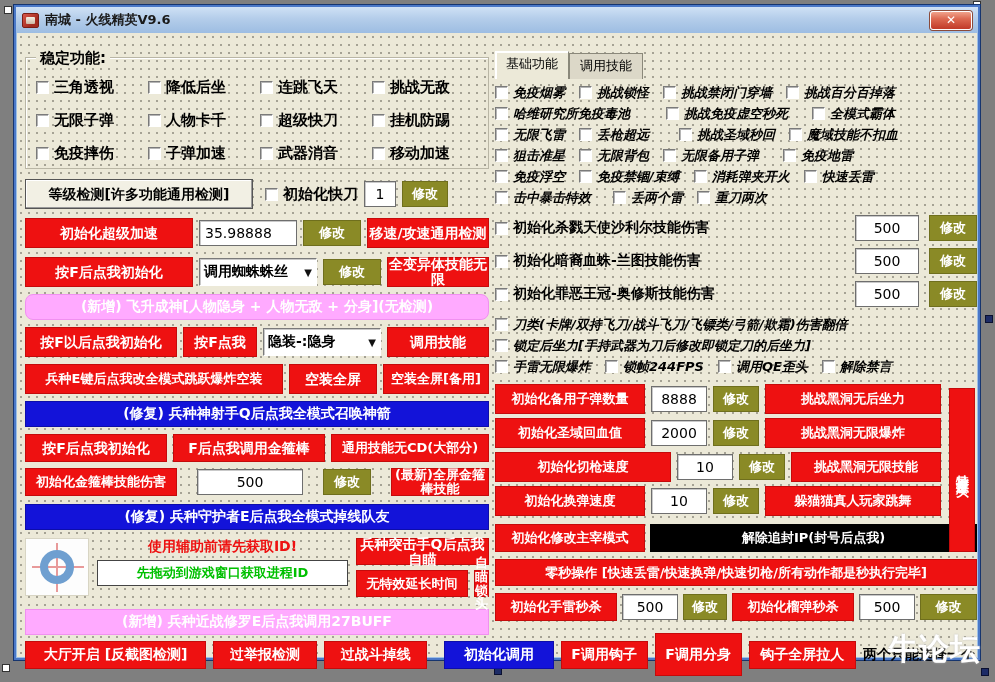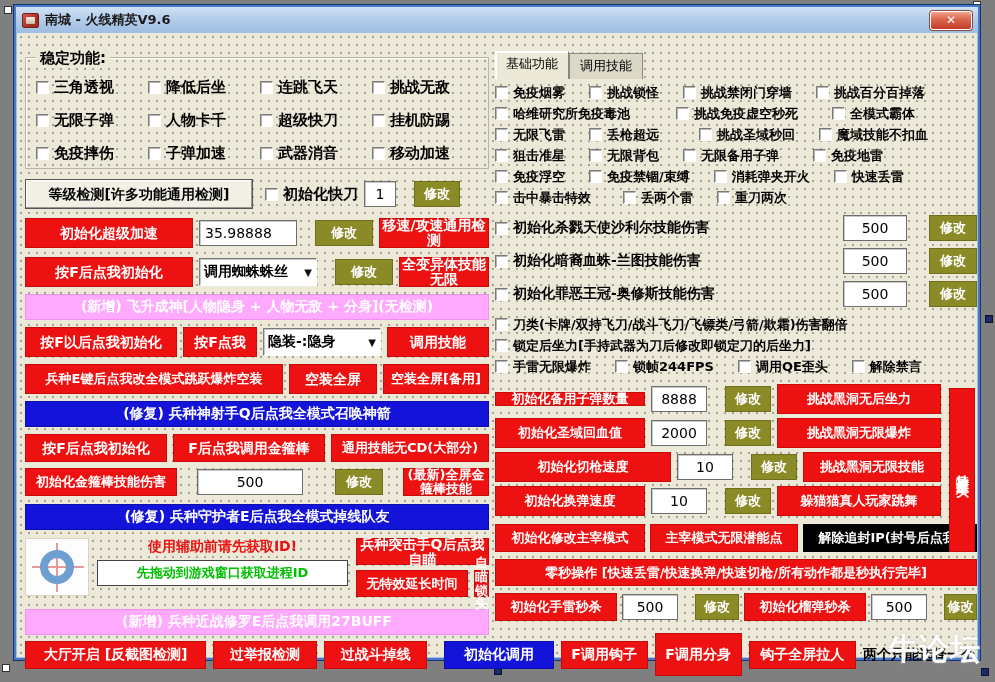--- a/index.html
+++ b/index.html
@@ -32,21 +32,21 @@
   .col-right { position:absolute; left:478px; top:20px; width:482px; }
 
   .row { display:flex; align-items:center; gap:6px; }
 
   
   .btn { display:flex; align-items:center; justify-content:center; text-align:center;
          font-weight:bold; cursor:pointer; line-height:1.05; }
   .btn-red   { background:#ee1111; color:#fff; border:1px solid #c50b0b; font-size:14px; }
   .btn-blue  { background:#1313d9; color:#fff; border:1px solid #0d0daa; font-size:14px; }
   .btn-black { background:#000; color:#fff; border:1px solid #000; font-size:14px; }
-  .btn-olive { background:#8a8a26; color:#fff; border:1px solid #6f6f1d; font-size:13px;margin-left:12px; }
+  .btn-olive { background:#8a8a26; color:#fff; border:1px solid #6f6f1d; font-size:13px; }
   .btn-plain { background:#f2f0e4; color:#000; border:1px solid #555; box-shadow:inset -1px -1px 0 #999, inset 1px 1px 0 #fff; font-size:14px; }
   .banner-pink { background:#ffaaff; color:#fff; border:1px solid #f090f0; font-weight:bold; font-size:14px;
                  display:flex; align-items:center; justify-content:center; cursor:pointer; }
   .banner-blue { background:#1313d9; color:#fff; border:1px solid #0d0daa; font-weight:bold; font-size:14px;
                  display:flex; align-items:center; justify-content:center; cursor:pointer; }
 
   .cb { width:13px; height:13px; background:#fff; border:1px solid;
         border-color:#7a7a7a #fff #fff #7a7a7a; box-shadow:inset 1px 1px 0 #b5b5b5; flex:none; cursor:pointer; }
   .cbitem { display:flex; align-items:center; gap:5px; white-space:nowrap; }
   .cbitem .lbl { font-weight:bold; color:#000; }
@@ -67,21 +67,21 @@
   .stable-grid { display:grid; grid-template-columns:112px 112px 112px 110px; row-gap:14px; }
   .stable-grid .cbitem .lbl { font-size:15px; }
 
   
   .tabs { display:flex; align-items:flex-end; height:26px; }
   .tab { padding:3px 10px 4px 10px; font-size:13px; color:#000; border:1px solid #8a887a;
          border-bottom:none; background:#dcd8c8; cursor:pointer; }
   .tab.active { background:#ece9d8; border-color:#fff #8a887a transparent #fff;
                 box-shadow:inset 1px 1px 0 #fff; font-weight:normal; padding-bottom:6px; }
 
-  .cbrow { display:flex; align-items:center; gap:24px; height:19px; margin-top:2px; }
+  .cbrow { display:flex; align-items:center; gap:14px; height:19px; margin-top:2px;font-style:italic; }
   .cbrow .lbl { font-size:13px; }
 
   .skillrow { display:flex; align-items:center; gap:10px; height:30px; margin-top:3px; }
   .skillrow .lbl { font-size:14px; }
 
   .gridwrap { position:relative; margin-top:8px; }
   .gridrow { display:flex; align-items:center; gap:6px; height:30px; margin-top:4px; width:446px; }
   .vert-btn { position:absolute; right:2px; top:4px; width:26px; height:164px;
               background:#ee1111; color:#fff; border:1px solid #c50b0b; font-weight:bold; font-size:13px;
               writing-mode:vertical-lr; text-orientation:upright; display:flex; align-items:center; justify-content:center;
@@ -204,21 +204,21 @@
       <div class="row" style="margin-top:9px; height:30px;">
         <div class="btn btn-red" style="width:168px; height:30px;">按F后点我初始化</div>
         <div class="dd" style="width:118px;">
             <span>调用蜘蛛蛛丝</span>
             <span class="arrow">▼</span>
           </div>
         <div class="btn btn-olive" style="width:58px; height:26px;">修改</div>
         <div class="btn btn-red" style="flex:1; height:30px;">全变异体技能无限</div>
       </div>
 
-      <div class="banner-pink" style="margin-top:7px; height:26px;">(新增) 飞升成神[人物隐身 + 人物无敌 + 分身](无检测)</div>
+      <div class="banner-pink" style="margin-top:7px; height:26px;border-radius:8px;">(新增) 飞升成神[人物隐身 + 人物无敌 + 分身](无检测)</div>
 
       <div class="row" style="margin-top:7px; height:30px;">
         <div class="btn btn-red" style="width:152px; height:30px;">按F以后点我初始化</div>
         <div class="btn btn-red" style="width:74px; height:30px;">按F点我</div>
         <div class="dd" style="width:118px;">
             <span>隐装-:隐身</span>
             <span class="arrow">▼</span>
           </div>
         <div class="btn btn-red" style="flex:1; height:30px;">调用技能</div>
       </div>
@@ -431,21 +431,21 @@
             <span class="lbl">调用QE歪头</span>
           </label>
         <label class="cbitem">
             <span class="cb"></span>
             <span class="lbl">解除禁言</span>
           </label>
       </div>
 
       <div class="gridwrap">
         <div class="gridrow">
-          <div class="btn btn-red" style="width:150px; height:14px; font-size:13px;">初始化备用子弹数量</div>
+          <div class="btn btn-red" style="width:150px; height:30px; font-size:13px;">初始化备用子弹数量</div>
           <input class="input" style="width: 56px;" value="8888">
           <div class="btn btn-olive" style="width:46px; height:26px;">修改</div>
           <div class="btn btn-red" style="flex:1; height:30px; font-size:13px;">挑战黑洞无后坐力</div>
         </div>
         <div class="gridrow">
           <div class="btn btn-red" style="width:150px; height:30px; font-size:13px;">初始化圣域回血值</div>
           <input class="input" style="width: 56px;" value="2000">
           <div class="btn btn-olive" style="width:46px; height:26px;">修改</div>
           <div class="btn btn-red" style="flex:1; height:30px; font-size:13px;">挑战黑洞无限爆炸</div>
         </div>
@@ -459,21 +459,20 @@
           <div class="btn btn-red" style="width:150px; height:30px; font-size:13px;">初始化换弹速度</div>
           <input class="input" style="width: 56px;" value="10">
           <div class="btn btn-olive" style="width:46px; height:26px;">修改</div>
           <div class="btn btn-red" style="flex:1; height:30px; font-size:13px;">躲猫猫真人玩家跳舞</div>
         </div>
         <div class="vert-btn">特异全屏爆头</div>
       </div>
 
       <div class="row" style="margin-top:8px; height:28px; gap:5px;">
         <div class="btn btn-red" style="width:150px; height:28px; font-size:13px;">初始化修改主宰模式</div>
-        <div class="btn btn-red" style="width:148px; height:28px; font-size:13px;">主宰模式无限潜能点</div>
         <div class="btn btn-black" style="flex:1; height:28px; font-size:13px;">解除追封IP(封号后点我)</div>
       </div>
 
       <div class="btn btn-red" style="margin-top:7px; height:27px; font-size:13px;">零秒操作 [快速丢雷/快速换弹/快速切枪/所有动作都是秒执行完毕]</div>
 
       <div class="row" style="margin-top:7px; height:28px; gap:5px;">
         <div class="btn btn-red" style="width:122px; height:28px; font-size:13px;">初始化手雷秒杀</div>
         <input class="input" style="width: 56px;" value="500">
         <div class="btn btn-olive" style="width:44px; height:26px;">修改</div>
         <div class="btn btn-red" style="width:122px; height:28px; font-size:13px;">初始化榴弹秒杀</div>

